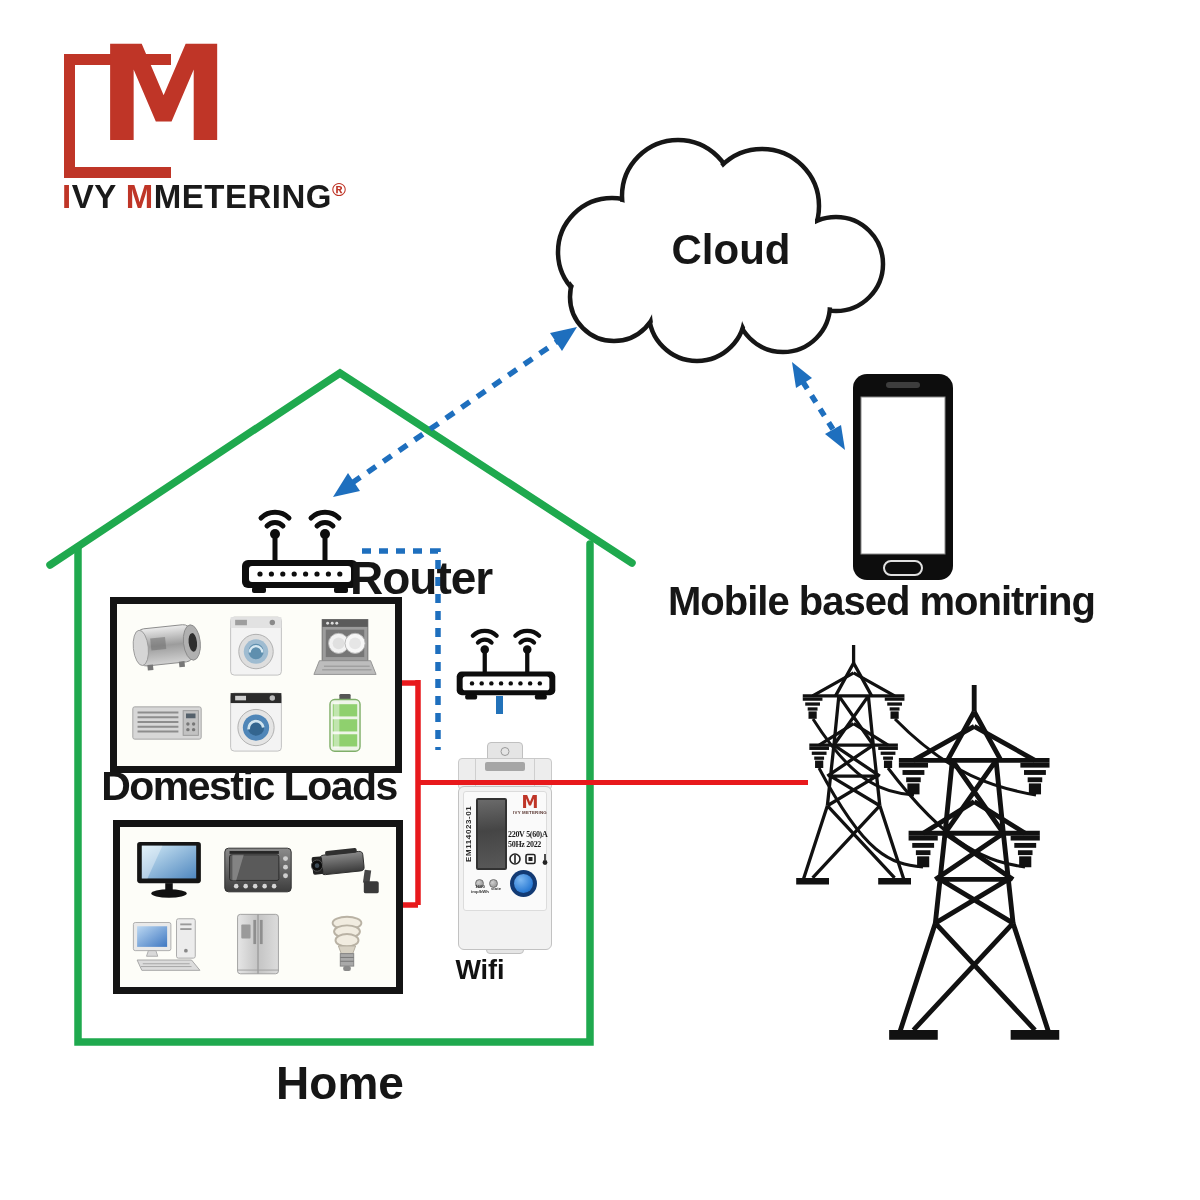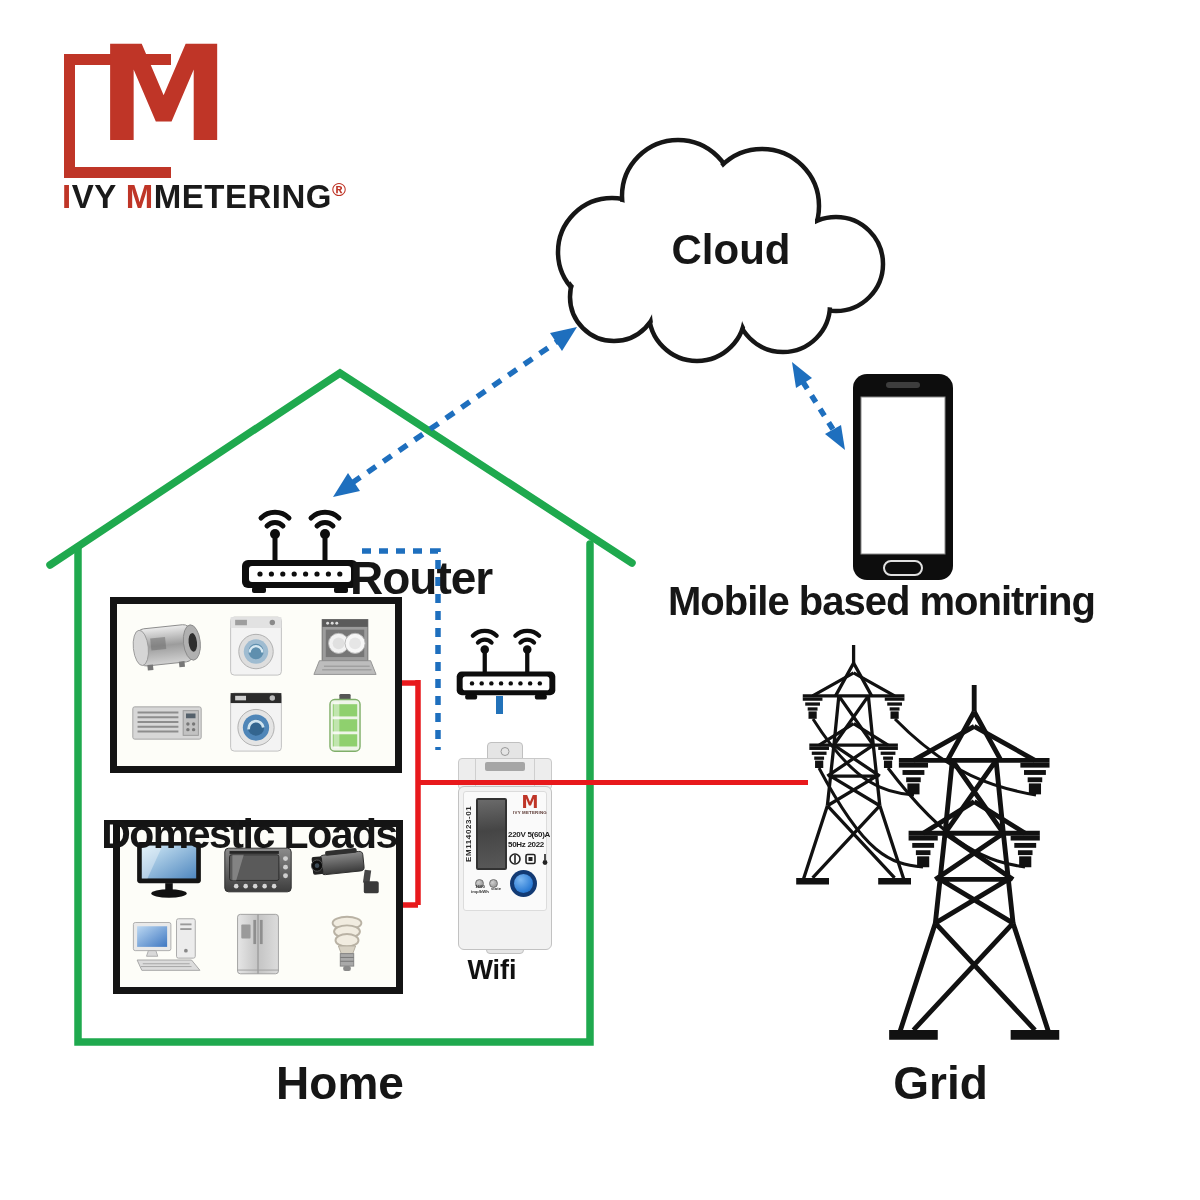--- a/index.html
+++ b/index.html
@@ -33,31 +33,31 @@
      border:1px solid #dcdcdc;border-radius:3px;}
   #m-lcd{position:absolute;left:12px;top:6px;width:27px;height:68px;border:2px solid #323232;
      background:linear-gradient(175deg,#6a6a6a 0%,#454545 45%,#585858 100%);border-radius:2px;}
   #m-model{position:absolute;left:0px;top:4px;height:76px;width:11px;
      writing-mode:vertical-rl;transform:rotate(180deg);font-size:8px;font-weight:700;
      color:#2b2b2b;letter-spacing:.6px;text-align:center;}
   #m-logo{position:absolute;left:46px;top:2px;width:40px;text-align:center;}
   #m-logo .mm{font-size:17px;line-height:16px;font-weight:700;color:#bf3527;font-family:"DejaVu Sans",sans-serif;}
   #m-brandsmall{font-size:4.4px;font-weight:700;color:#58342f;letter-spacing:.2px;}
   #m-specs{position:absolute;left:44px;top:38px;width:46px;font-size:8px;font-weight:700;
-     color:#1d1d1d;line-height:9.5px;letter-spacing:-.3px;}
+     color:#1d1d1d;line-height:9.5px;letter-spacing:-.3px;font-family:Liberation Serif, serif;}
   #m-leds{position:absolute;left:11px;top:82px;width:30px;}
   .led{display:inline-block;width:7px;height:7px;border-radius:50%;
      background:radial-gradient(circle at 35% 35%,#cfcfcf,#8a8a8a);border:1px solid #6f6f6f;margin-right:5px;}
   .ledlbl{position:absolute;font-size:4.3px;font-weight:700;color:#333;text-align:center;line-height:4.8px;}
   #m-btn{position:absolute;right:9px;top:78px;width:27px;height:27px;border-radius:50%;
      background:#123a74;}
   #m-btn::after{content:"";position:absolute;left:4px;top:4px;width:19px;height:19px;border-radius:50%;
      background:radial-gradient(circle at 35% 30%,#7db8f2,#2b7bd4 70%,#1d5ca8);}
   #redline-over{left:418px;top:780px;width:390px;height:5px;background:#e8191c;z-index:4;}
-  #wifi-caption{left:392px;top:955px;width:200px;text-align:center;z-index:6;
+  #wifi-caption{left:380px;top:955px;width:200px;text-align:center;z-index:6;
      font-weight:700;color:#111;font-size:27px;line-height:30px;}
 </style>
 </head>
 <body>
 
 <div id="canvas">
 
   <svg class="abs" width="1200" height="1200" style="left:0;top:0;z-index:1">
     <defs>
       <g id="tower" stroke="#111" stroke-width="4" fill="none">
@@ -187,23 +187,22 @@
     <div class="bracket"></div>
     <div class="bigM">M</div>
   </div>
   <div id="brandline" class="lbl">
     <span class="red">I</span><span class="blk">VY </span><span class="red">M</span><span class="blk">METERING</span><sup>®</sup>
   </div>
 
   <div class="lbl" style="left:656px;top:226px;width:150px;text-align:center;font-size:42px;">Cloud</div>
   <div class="lbl" style="left:668px;top:579px;width:520px;text-align:left;font-size:40px;letter-spacing:-1px;">Mobile based monitring</div>
   <div class="lbl" style="left:350px;top:551px;font-size:46px;letter-spacing:-1px;">Router</div>
-  <div class="lbl" style="left:88px;top:763px;width:322px;text-align:center;font-size:41px;letter-spacing:-1.5px;margin-top:48px;">Domestic Loads</div>
+  <div class="lbl" style="left:88px;top:763px;width:322px;text-align:center;font-size:41px;letter-spacing:-1.5px;">Domestic Loads</div>
   <div class="lbl" style="left:270px;top:1056px;width:140px;text-align:center;font-size:46px;">Home</div>
-  <div class="lbl" style="left:868px;top:1056px;width:145px;text-align:center;font-size:46px;">Grid</div>
   <div id="wifi-caption" class="abs">
     <div>Wifi</div>
   </div>
 
   <div id="box1" class="loadbox">
     <svg width="84" height="62" viewBox="0 0 90 64">
       <defs>
           <linearGradient id="whg" x1="0" y1="0" x2="0" y2="1">
         <stop offset="0" stop-color="#ececec"></stop>
             <stop offset=".5" stop-color="#9c9c9c"></stop>

